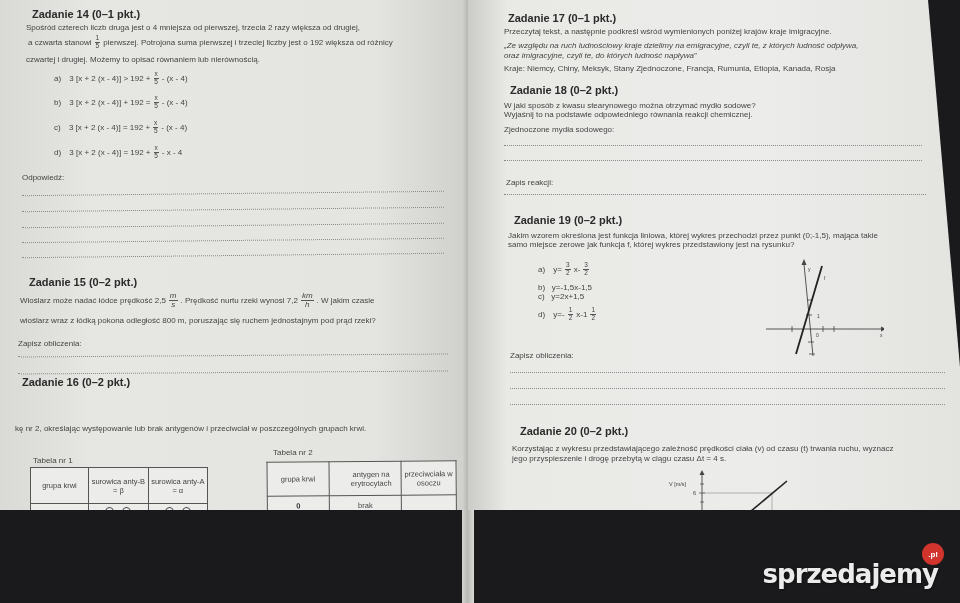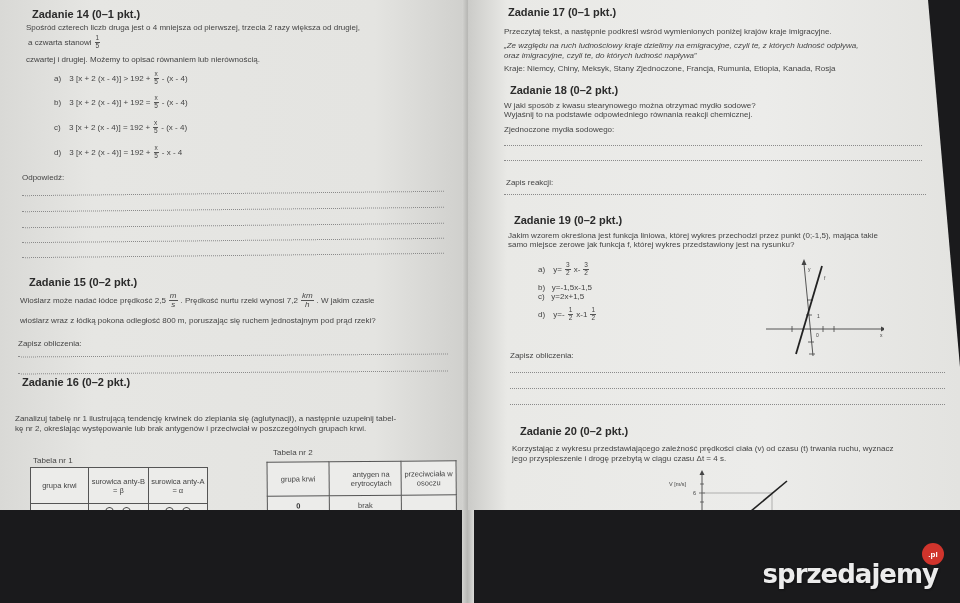--- a/index.html
+++ b/index.html
@@ -43,20 +43,21 @@
 <div class="page page-left">
 
   <div class="task-title" style="left:32px;top:8px;">Zadanie 14 (0–1 pkt.)</div>
   <div class="txt" style="left:26px;top:23px;">Spośród czterech liczb druga jest o 4 mniejsza od pierwszej, trzecia 2 razy większa od drugiej,</div>
   <div class="eq" style="left:28px;top:35px;">
     <span>a czwarta stanowi</span>
     <span class="frac">
         <span class="num">1</span>
         <span>5</span>
       </span>
+    <span>pierwszej. Potrojona suma pierwszej i trzeciej liczby jest o 192 większa od różnicy</span>
   </div>
   <div class="txt" style="left:26px;top:55px;">czwartej i drugiej. Możemy to opisać równaniem lub nierównością.</div>
 
   <div class="eq" style="left:54px;top:71px;">
     <span>a)</span>&nbsp;
     <span>3 [x + 2 (x - 4)] &gt; 192 +</span>
     <span class="frac">
         <span class="num">x</span>
         <span>5</span>
       </span>
@@ -110,21 +111,20 @@
         <span>h</span>
       </span>
     <span>. W jakim czasie</span>
   </div>
   <div class="txt" style="left:20px;top:316px;">wioślarz wraz z łódką pokona odległość 800 m, poruszając się ruchem jednostajnym pod prąd rzeki?</div>
   <div class="txt" style="left:18px;top:339px;">Zapisz obliczenia:</div>
   <div class="dotline" style="left:18px;top:355px;width:430px;transform:rotate(-0.4deg);"></div>
   <div class="dotline" style="left:18px;top:372px;width:430px;transform:rotate(-0.4deg);"></div>
 
   <div class="task-title" style="left:22px;top:376px;">Zadanie 16 (0–2 pkt.)</div>
-  <div class="txt" style="left:15px;top:414px;">Zanalizuj tabelę nr 1 ilustrującą tendencję krwinek do zlepiania się (aglutynacji), a następnie uzupełnij tabel-</div>
   <div class="txt" style="left:15px;top:424px;">kę nr 2, określając występowanie lub brak antygenów i przeciwciał w poszczególnych grupach krwi.</div>
 
   <div class="txt" style="left:33px;top:456px;">Tabela nr 1</div>
   <table class="blood" style="left:30px;top:467px;width:178px;height:117px;">
     <tbody>
         <tr style="height:36px;">
       <td style="width:58px;">grupa krwi</td>
       <td>surowica anty-B = β</td>
       <td>surowica anty-A = α</td>
     </tr>
@@ -204,21 +204,21 @@
       <td></td>
     </tr>
   </tbody>
     </table>
 </div>
 
 <div class="gutter"></div>
 
 <div class="page page-right">
 
-  <div class="task-title" style="left:40px;top:6px;">Zadanie 17 (0–1 pkt.)</div>
+  <div class="task-title" style="left:40px;top:12px;">Zadanie 17 (0–1 pkt.)</div>
   <div class="txt" style="left:36px;top:27px;">Przeczytaj tekst, a następnie podkreśl wśród wymienionych poniżej krajów kraje imigracyjne.</div>
   <div class="txt it" style="left:36px;top:41px;">„Ze względu na ruch ludnościowy kraje dzielimy na emigracyjne, czyli te, z których ludność odpływa,</div>
   <div class="txt it" style="left:36px;top:51px;">oraz imigracyjne, czyli te, do których ludność napływa”</div>
   <div class="txt" style="left:36px;top:64px;">Kraje: Niemcy, Chiny, Meksyk, Stany Zjednoczone, Francja, Rumunia, Etiopia, Kanada, Rosja</div>
 
   <div class="task-title" style="left:42px;top:84px;">Zadanie 18 (0–2 pkt.)</div>
   <div class="txt" style="left:36px;top:101px;">W jaki sposób z kwasu stearynowego można otrzymać mydło sodowe?</div>
   <div class="txt" style="left:36px;top:110px;">Wyjaśnij to na podstawie odpowiedniego równania reakcji chemicznej.</div>
   <div class="txt" style="left:36px;top:125px;">Zjednoczone mydła sodowego:</div>
   <div class="dotline" style="left:36px;top:145px;width:418px;"></div>

